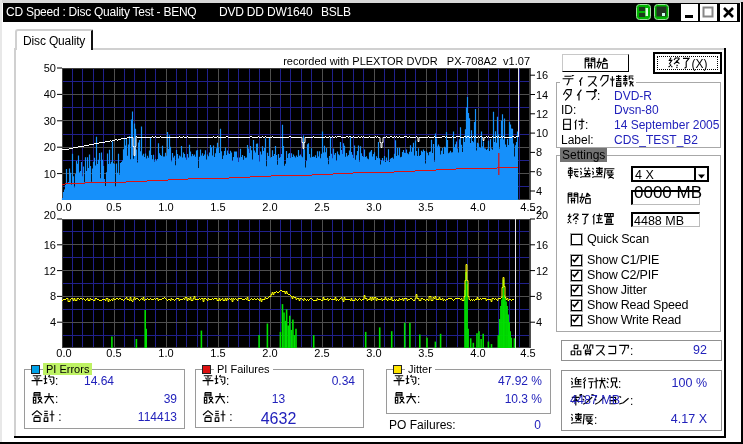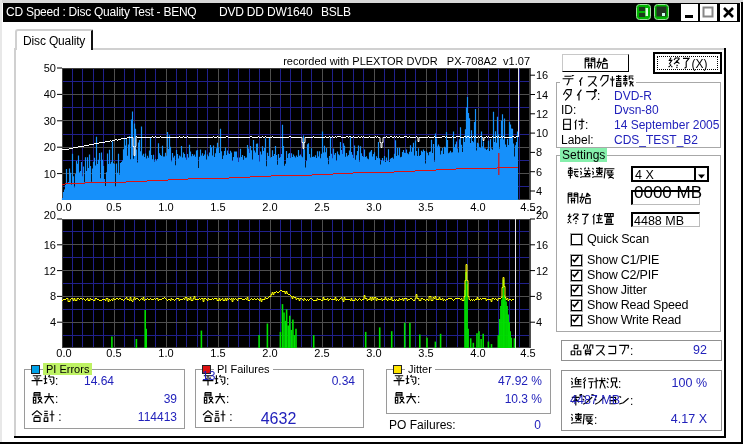--- a/index.html
+++ b/index.html
@@ -325,21 +325,21 @@
       <span style="font-size:12px;line-height:13px">:</span>
     </span></div>
 <div class="abs" style="left:202px;top:374px;width:153px;text-align:right;font-size:12px"><span class="bv">0.34</span></div>
 <div class="abs" style="left:202px;top:392px"><span style="display:inline-flex;align-items:flex-end;height:14px">
       <svg width="24" height="14" style="vertical-align:top" viewBox="0 0 24 14">
         <path d="M3.0 0.6 L9.0 0.6 L9.0 3.8 L3.0 3.8 L3.0 0.6 M3.0 2.2 L9.0 2.2 M1.8 5.4 L5.4 5.4 M2.4 5.4 L2.4 11.4 M4.8 5.4 L4.8 11.4 M2.4 8.2 L4.8 8.2 M2.4 11.2 L5.4 11.2 M6.6 5.4 L10.8 5.4 M7.0 6.2 L11.4 11.4 M10.8 5.8 L6.6 11.4" fill="none" stroke="#000" stroke-width="1.14"></path>
         <path d="M13.2 4.6 L22.8 4.6 M18.0 1.0 L18.0 4.6 L13.8 11.4 M18.4 4.8 L22.8 11.4" fill="none" stroke="#000" stroke-width="1.14"></path>
       </svg>
       <span style="font-size:12px;line-height:13px">:</span>
     </span></div>
-<div class="abs" style="left:202px;top:369px;width:153px;text-align:left;font-size:12px"><span class="bv">13</span></div>
+<div class="abs" style="left:202px;top:392px;width:153px;text-align:center;font-size:12px"><span class="bv">13</span></div>
 <div class="abs" style="left:202px;top:410px"><span style="display:inline-flex;align-items:flex-end;height:14px">
       <svg width="24" height="14" style="vertical-align:top" viewBox="0 0 24 14">
         <path d="M6.0 0.6 L1.0 5.0 M6.0 0.6 L11.0 5.0 M3.6 5.8 L8.4 5.8 M3.0 7.4 L9.0 7.4 L9.0 11.4 L3.0 11.4 L3.0 7.4" fill="none" stroke="#000" stroke-width="1.14"></path>
         <path d="M13.2 1.2 L16.8 1.2 M13.2 3.6 L16.8 3.6 M13.2 5.8 L16.8 5.8 M13.2 7.8 L16.8 7.8 L16.8 11.4 L13.2 11.4 L13.2 7.8 M21.0 0.6 L21.0 11.4 M18.6 4.8 L23.4 4.8" fill="none" stroke="#000" stroke-width="1.14"></path>
       </svg>
       <span style="font-size:12px;line-height:13px">&nbsp;:</span>
     </span></div>
 <div class="abs" style="left:202px;top:410px;width:153px;text-align:center;font-size:16px"><span class="bv">4632</span></div>
 <div class="abs" style="left:386px;top:369px;width:165px;height:45px;border:1px solid #9a9a9a"></div>
 <div class="abs" style="left:393px;top:365px;width:9px;height:9px;background:#ffe400;border:1px solid #222"></div>
@@ -399,21 +399,21 @@
       <svg width="24" height="14" style="vertical-align:top" viewBox="0 0 24 14">
         <path d="M2.6 1.2 L9.4 1.2 L9.4 11.4 L2.6 11.4 L2.6 1.2 M2.6 6.2 L9.4 6.2" fill="none" stroke="#000" stroke-width="1.14"></path>
         <path d="M15.6 1.8 L13.8 4.8 M14.6 3.6 L14.6 11.4 M17.4 3.4 L23.4 3.4 M21.0 0.6 L21.0 10.2 L19.4 11.4 M18.4 6.0 L19.2 7.4" fill="none" stroke="#000" stroke-width="1.14"></path>
       </svg>
       <span style="font-size:12px;line-height:13px">:</span>
     </span></div>
 <div class="abs" style="left:614px;top:118px;font-size:12px;line-height:14px;white-space:nowrap"><span class="bv">14 September 2005</span></div>
 <div class="abs" style="left:561px;top:133px;font-size:12px;line-height:14px;white-space:nowrap"><span class="lbl" style="font-size:12px;line-height:14px">Label:</span></div>
 <div class="abs" style="left:614px;top:133px;font-size:12px;line-height:14px;white-space:nowrap"><span class="bv">CDS_TEST_B2</span></div>
 <div class="abs" style="left:556px;top:155px;width:165px;height:177px;border:1px solid #a8a8a8"></div>
-<div class="abs" style="left:560px;top:148px;background:#86efac;padding:0 2px;font-size:12px">Settings</div>
+<div class="abs" style="left:560px;top:148px;background:#737373;padding:0 2px;font-size:12px">Settings</div>
 <div class="abs" style="left:567px;top:167px"><svg width="48" height="14" style="vertical-align:top" viewBox="0 0 48 14">
       <path d="M1.2 1.2 L5.4 1.2 M3.4 0.0 L3.4 11.4 M1.4 3.4 L5.2 3.4 L5.2 6.2 L1.4 6.2 L1.4 3.4 M1.2 8.4 L5.4 8.4 M7.0 2.2 L11.2 2.2 M6.6 4.6 L11.6 4.6 M8.4 4.6 L7.6 7.4 L9.0 9.4 L11.4 9.6 M9.4 7.4 L10.6 8.4" fill="none" stroke="#000" stroke-width="1.14"></path>
       <path d="M13.4 1.0 L14.6 2.4 M13.2 4.2 L14.4 5.4 L13.9 7.8 M13.2 10.6 L15.0 9.8 L23.4 9.8 M18.6 0.6 L17.4 2.4 M21.0 0.6 L22.2 2.4 M17.4 3.8 L23.4 3.8 M20.4 3.8 L20.4 6.6 M17.0 6.6 L23.8 6.6 M20.4 6.6 L18.0 9.0 M20.6 6.6 L23.0 8.8" fill="none" stroke="#000" stroke-width="1.14"></path>
       <path d="M25.4 1.0 L26.6 2.4 M25.2 4.2 L26.4 5.4 L25.9 7.8 M25.2 10.6 L27.0 9.8 L35.4 9.8 M29.0 1.4 L35.8 1.4 M32.4 0.0 L32.4 7.8 M29.8 3.0 L35.0 3.0 L35.0 5.4 L29.8 5.4 L29.8 3.0 M32.4 5.4 L29.8 8.4 M32.6 5.8 L35.3 8.2" fill="none" stroke="#000" stroke-width="1.14"></path>
       <path d="M37.2 1.8 L47.4 1.8 M38.2 1.8 L37.2 11.4 M39.6 3.8 L46.2 3.8 M41.0 3.8 L41.0 6.0 M44.4 3.8 L44.4 6.0 M39.4 6.0 L46.6 6.0 M40.2 7.8 L45.6 7.8 L41.4 11.4 M41.4 8.2 L46.8 11.4" fill="none" stroke="#000" stroke-width="1.14"></path>
     </svg></div>
 <div class="abs" style="left:631px;top:166px;width:78px;height:16px;background:#fff;border:2px solid #000"></div>
 <div class="abs" style="left:635px;top:168px;font-size:12.5px">4 X</div>
 <div class="abs" style="left:694px;top:168px;width:13px;height:12px;background:#fff;border-left:2px solid #000"><svg width="11" height="12">
       <path d="M2 4.5 L9 4.5 L5.5 8.5 Z" fill="#000"></path>

